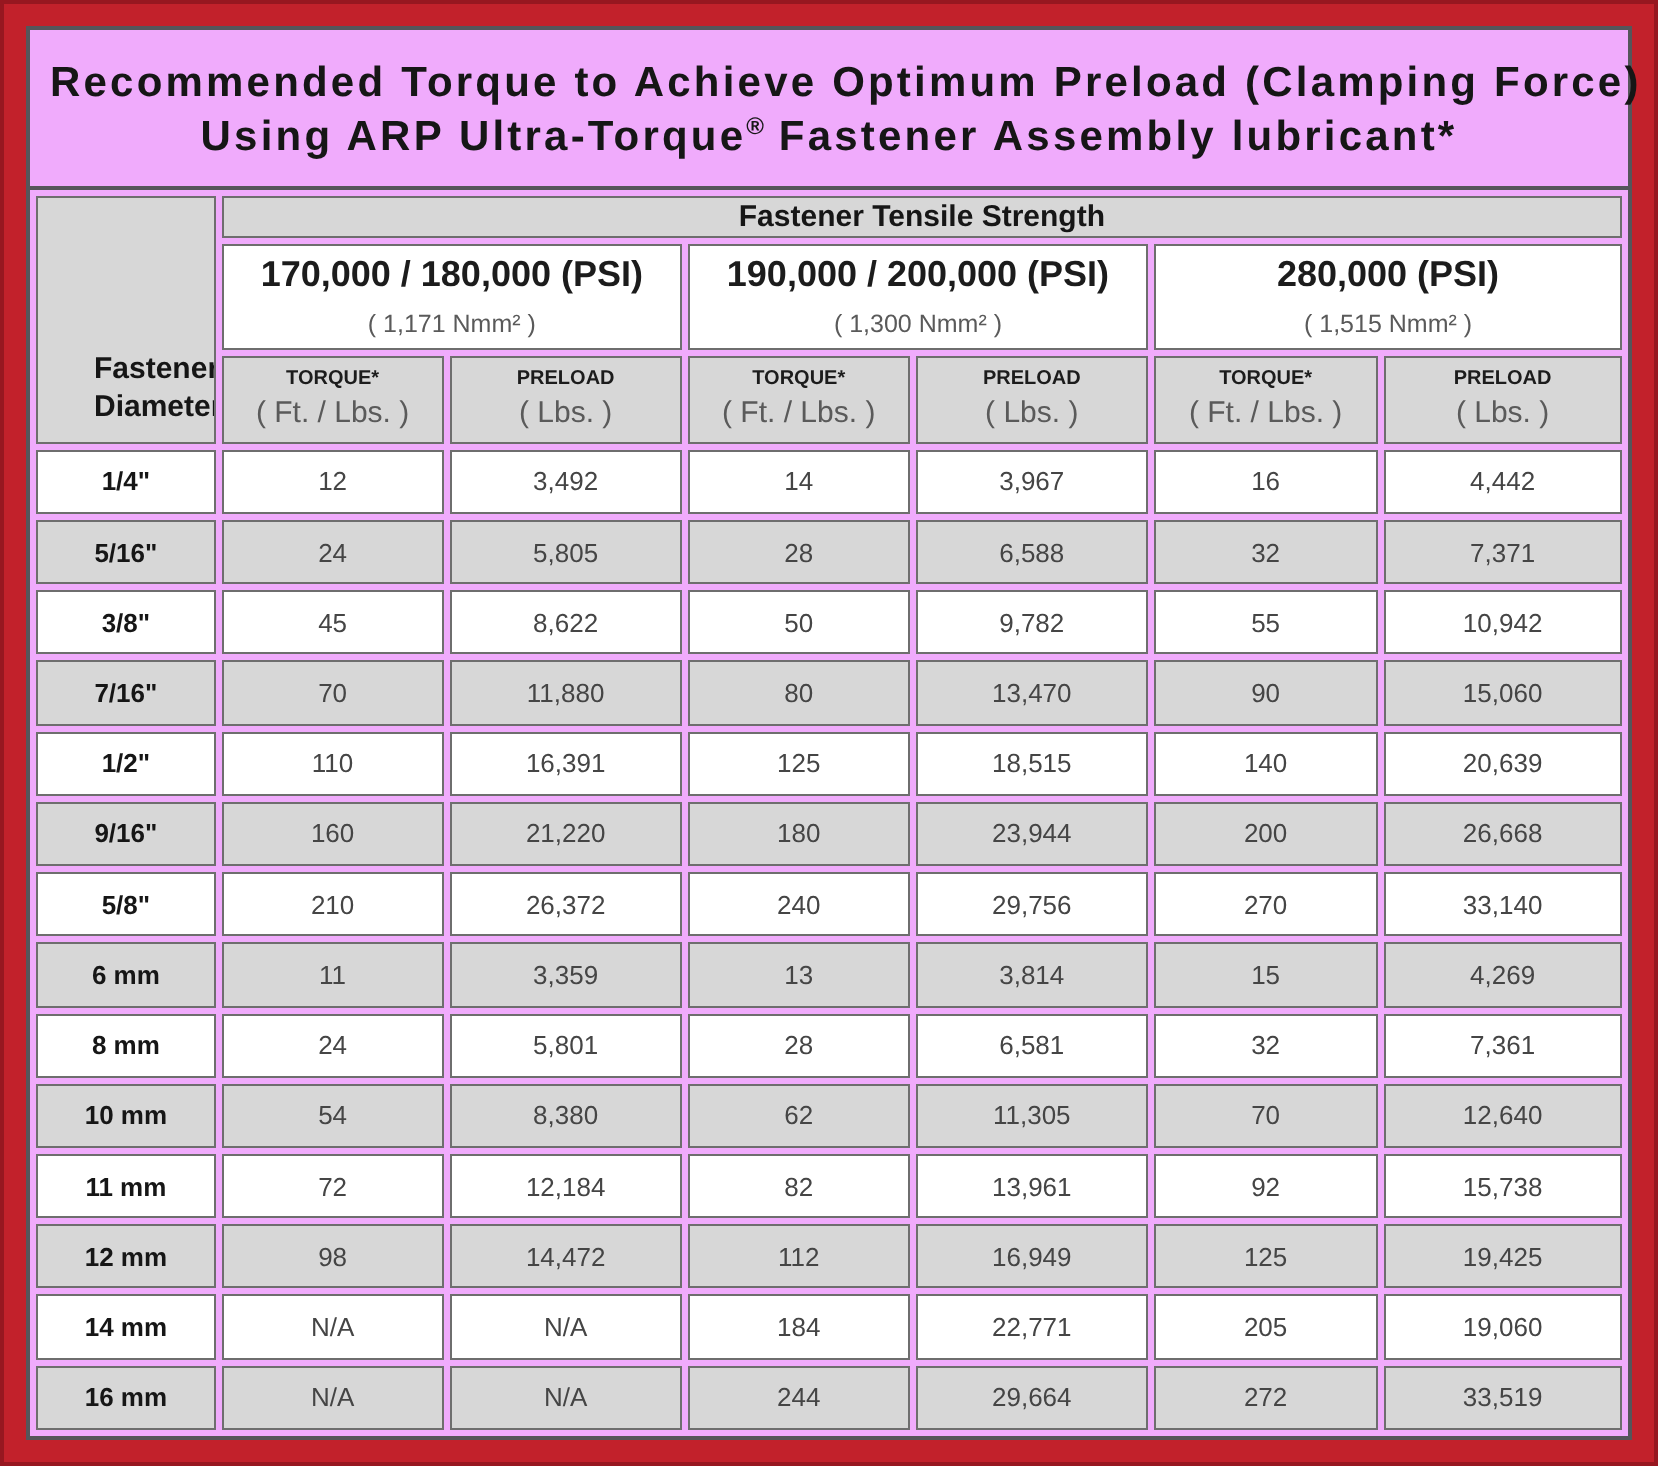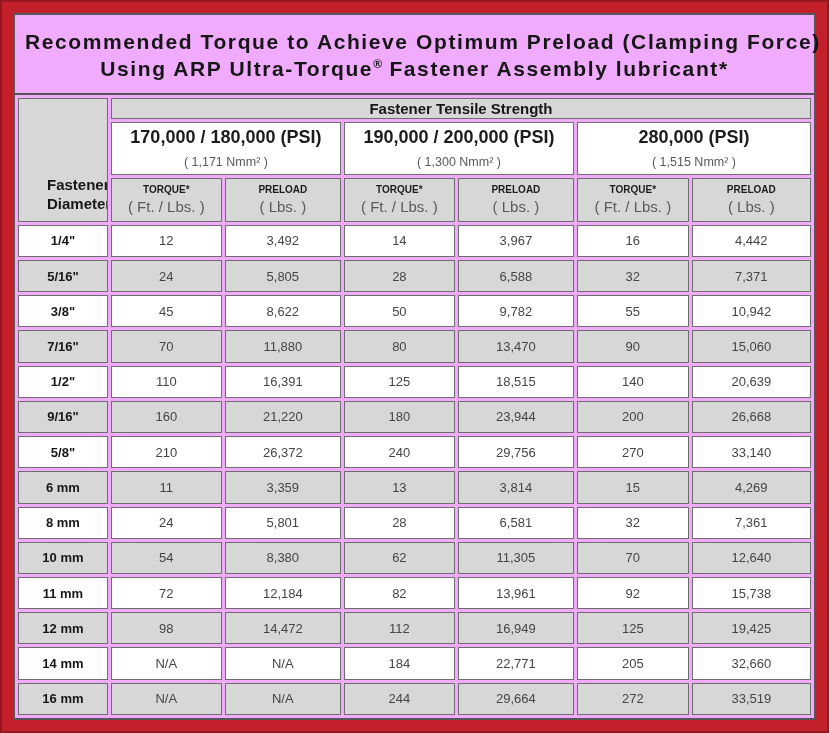--- a/index.html
+++ b/index.html
@@ -305,21 +305,21 @@
               <td>125</td>
               <td>19,425</td>
             </tr>
             <tr class="data-row">
               <th>14 mm</th>
               <td>N/A</td>
               <td>N/A</td>
               <td>184</td>
               <td>22,771</td>
               <td>205</td>
-              <td>32,660</td>
+              <td>19,060</td>
             </tr>
             <tr class="data-row alt">
               <th>16 mm</th>
               <td>N/A</td>
               <td>N/A</td>
               <td>244</td>
               <td>29,664</td>
               <td>272</td>
               <td>33,519</td>
             </tr>

